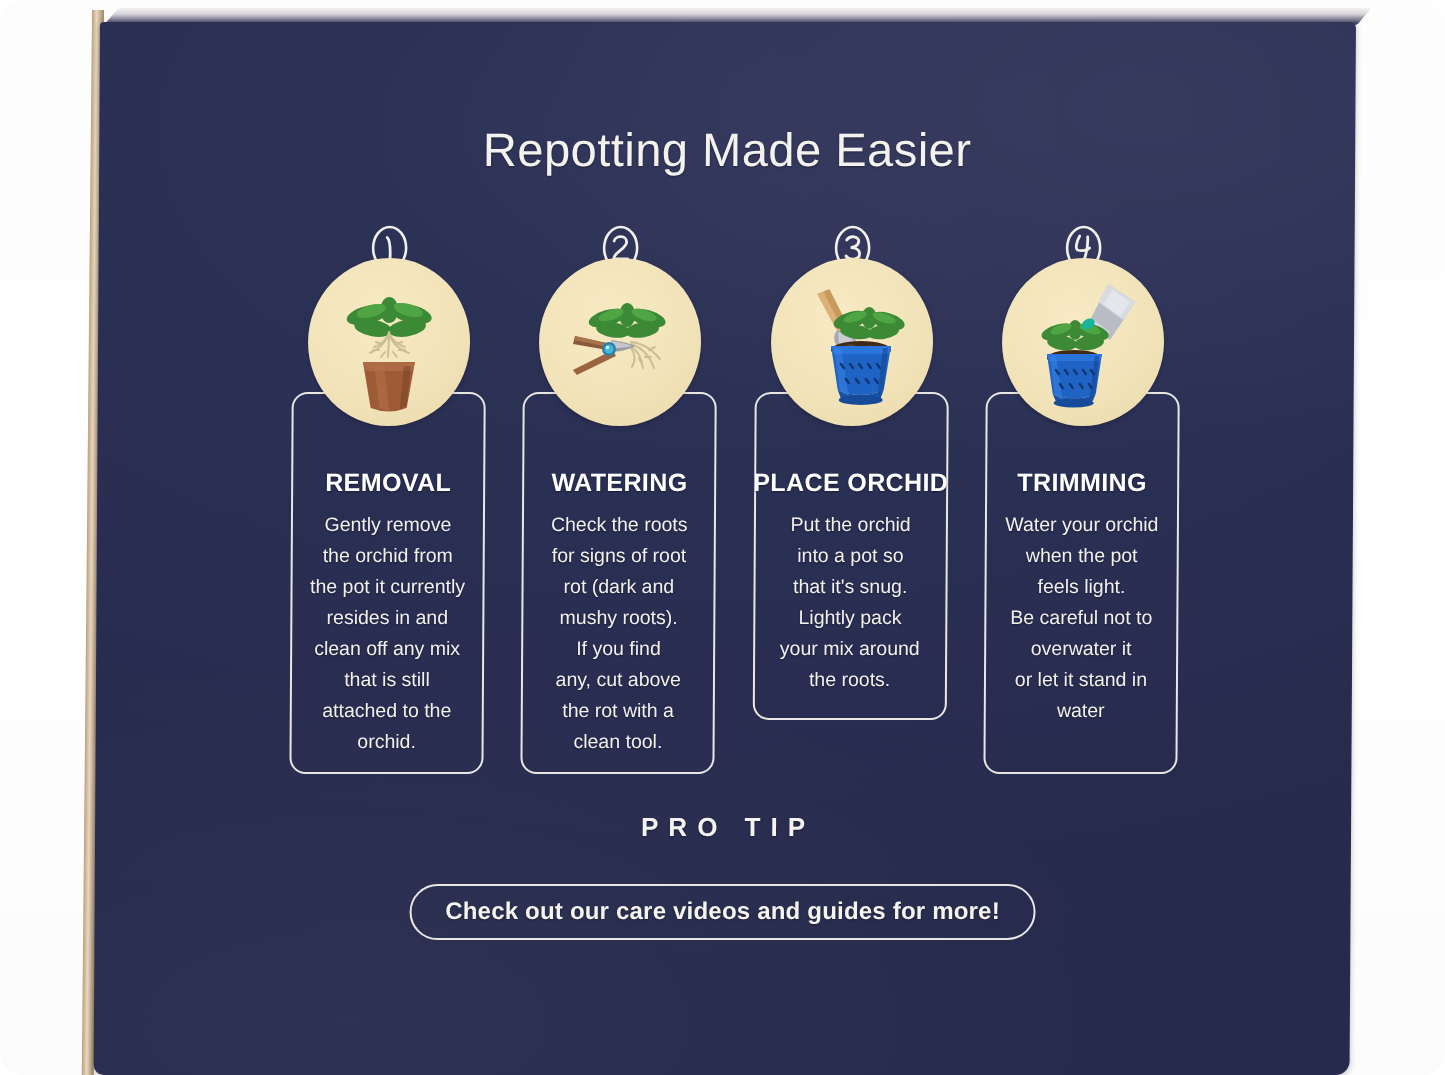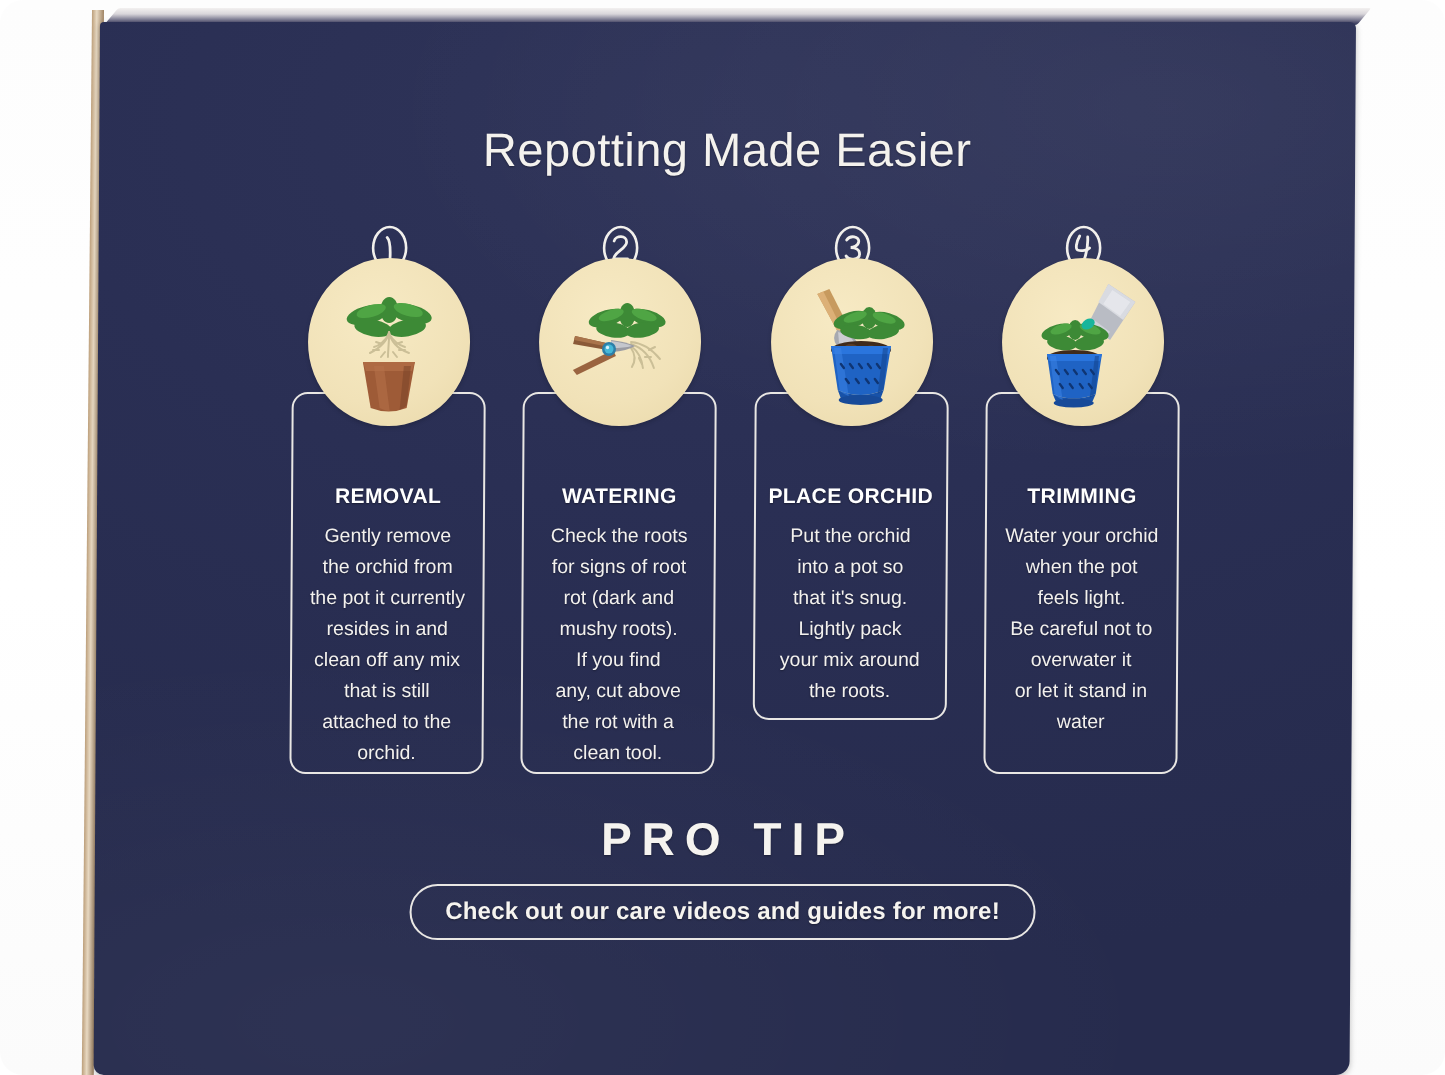--- a/index.html
+++ b/index.html
@@ -178,45 +178,44 @@
   .card-body {
     position: absolute;
     left: 0;
     top: 246px;
     width: 206px;
     text-align: center;
     z-index: 4;
   }
   .card-heading {
     color: #ffffff;
-    font-size: 21px;
+    font-size: 25px;
     font-weight: 700;
     letter-spacing: .4px;
     margin-bottom: 12px;
     text-shadow: 0 1px 2px rgba(0,0,0,.4);
-    margin-top: 16px;
   }
   .card-text {
     color: #f3f1ee;
     font-size: 19.5px;
     line-height: 31px;
     font-weight: 400;
     white-space: pre-line;
     text-shadow: 0 1px 2px rgba(0,0,0,.35);
   }
 
   
   .pro-tip {
     position: absolute;
     top: 790px;
     left: 0;
     width: 100%;
     text-align: center;
     color: #f5f3ef;
-    font-size: 46px;
+    font-size: 26px;
     font-weight: 700;
     letter-spacing: 10px;
     text-indent: 10px;
     text-shadow: 0 1px 2px rgba(0,0,0,.35);
   }
   .pill-wrap {
     position: absolute;
     top: 862px;
     left: 0;
     width: 100%;

